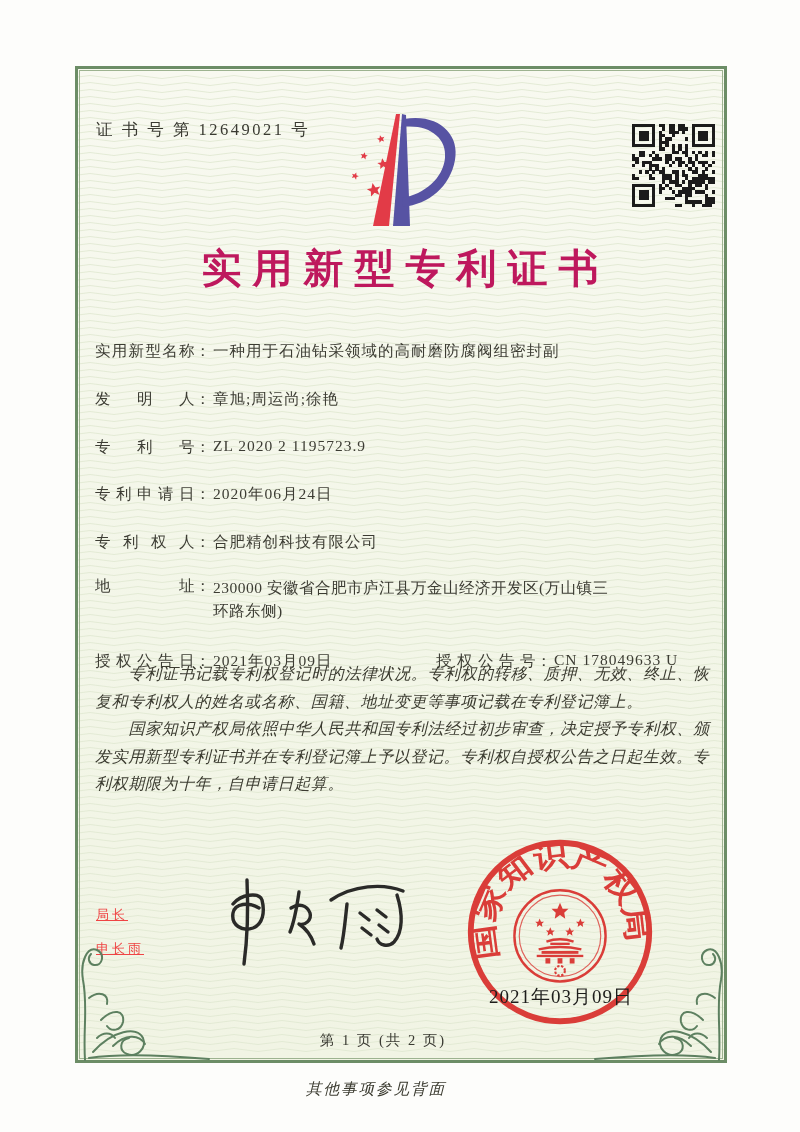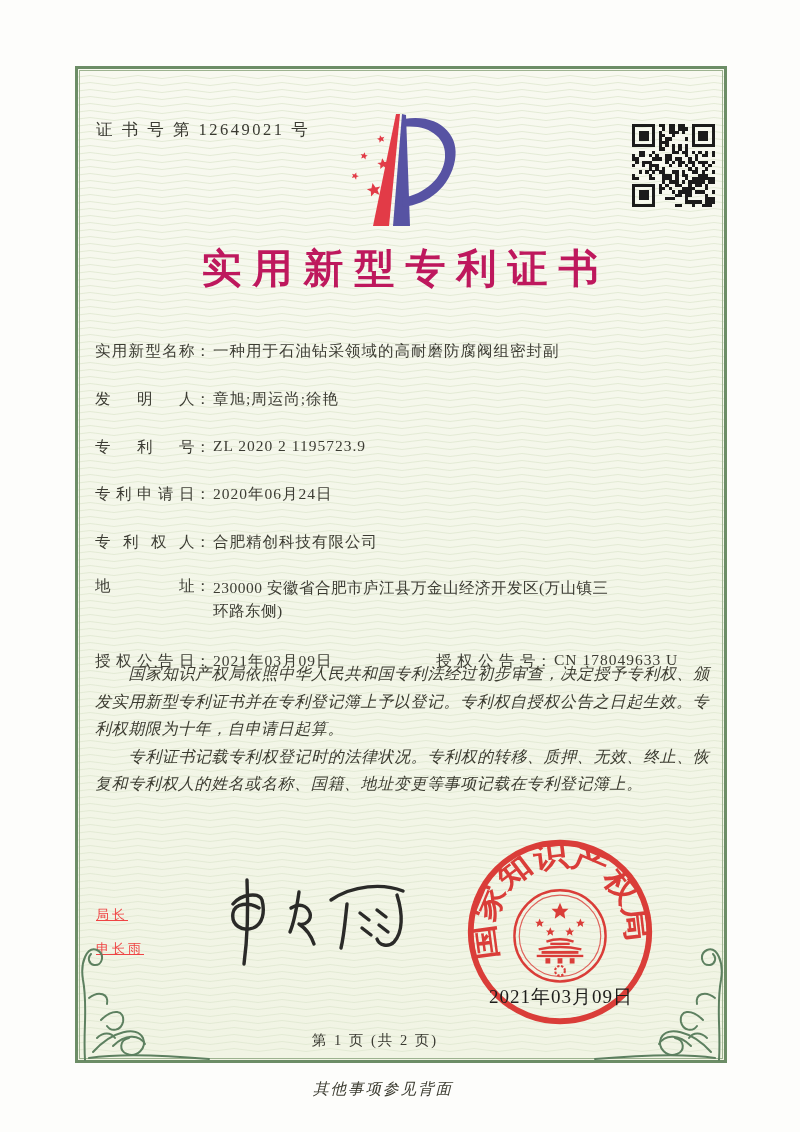--- a/index.html
+++ b/index.html
@@ -28,23 +28,23 @@
   .paras{position:absolute;left:95px;top:660px;width:620px;font-size:16px;line-height:27.5px;
          letter-spacing:.6px;color:#3b3b30;font-style:italic;}
   .paras p{margin:0;text-indent:2.1em;}
   .signer{position:absolute;left:96px;font-family:"Liberation Sans","DejaVu Sans",sans-serif;
           font-size:13px;letter-spacing:3px;color:#ef4444;text-decoration:underline;}
   .signer.t1{top:906px}.signer.t2{top:940px}
   .signature{position:absolute;left:213px;top:872px;}
   .seal{position:absolute;left:463px;top:835px;opacity:.93;}
   .sealdate{position:absolute;left:489px;top:984px;font-size:19px;letter-spacing:1px;color:#1d1d1b;z-index:5;}
   .pageline{position:absolute;left:0;top:1031px;width:750px;text-align:center;
-            font-size:14.5px;letter-spacing:2px;color:#3a3a32;}
+            font-size:14.5px;letter-spacing:2px;color:#3a3a32;padding-left:8px;}
   .backnote{position:absolute;left:0;top:1079px;width:752px;text-align:center;font-size:15.5px;
-            letter-spacing:2px;color:#3b3b30;font-style:italic;margin-left:7px;}
+            letter-spacing:2px;color:#3b3b30;font-style:italic;}
   .flourish{position:absolute;z-index:2;}
   .fl-left{left:79px;top:934px;}
   .fl-right{left:593px;top:934px;transform:scaleX(-1);}
 </style>
 </head>
 <body>
 
 <div class="page">
 
   <svg width="0" height="0" style="position:absolute" aria-hidden="true">
@@ -564,22 +564,22 @@
     <div class="frow r6">
       <span class="flabel">地址</span><span class="fcolon">：</span><span class="addrblock"><span>230000 安徽省合肥市庐江县万金山经济开发区(万山镇三</span><br><span>环路东侧)</span></span>
     </div>
     <div class="frow r7">
       <span class="flabel">授权公告日</span><span class="fcolon">：</span><span class="fvalue">2021年03月09日</span>
       <span class="grant2"><span class="flabel">授权公告号</span><span class="fcolon">：</span><span class="fvalue">CN 178049633 U</span></span>
     </div>
   </div>
 
   <div class="paras">
+    <p>专利证书记载专利权登记时的法律状况。专利权的转移、质押、无效、终止、恢复和专利权人的姓名或名称、国籍、地址变更等事项记载在专利登记簿上。</p>
     <p>国家知识产权局依照中华人民共和国专利法经过初步审查，决定授予专利权、颁发实用新型专利证书并在专利登记簿上予以登记。专利权自授权公告之日起生效。专利权期限为十年，自申请日起算。</p>
-    <p>专利证书记载专利权登记时的法律状况。专利权的转移、质押、无效、终止、恢复和专利权人的姓名或名称、国籍、地址变更等事项记载在专利登记簿上。</p>
   </div>
 
   <div class="signer t1">局长</div>
   <div class="signer t2">申长雨</div>
 
   <svg class="signature" width="205" height="105" viewBox="0 0 205 105">
     <g stroke="#2a2a28" fill="none" stroke-width="3.4" stroke-linecap="round" stroke-linejoin="round">
       <path d="M20,32 C28,22 46,20 49,28 C52,40 50,52 40,56 C29,60 18,53 20,41 C22,31 36,30 46,36"></path>
       <path d="M34,8 C35,30 35,62 31,92"></path>
       <path d="M86,20 C84,34 82,48 77,60"></path>

